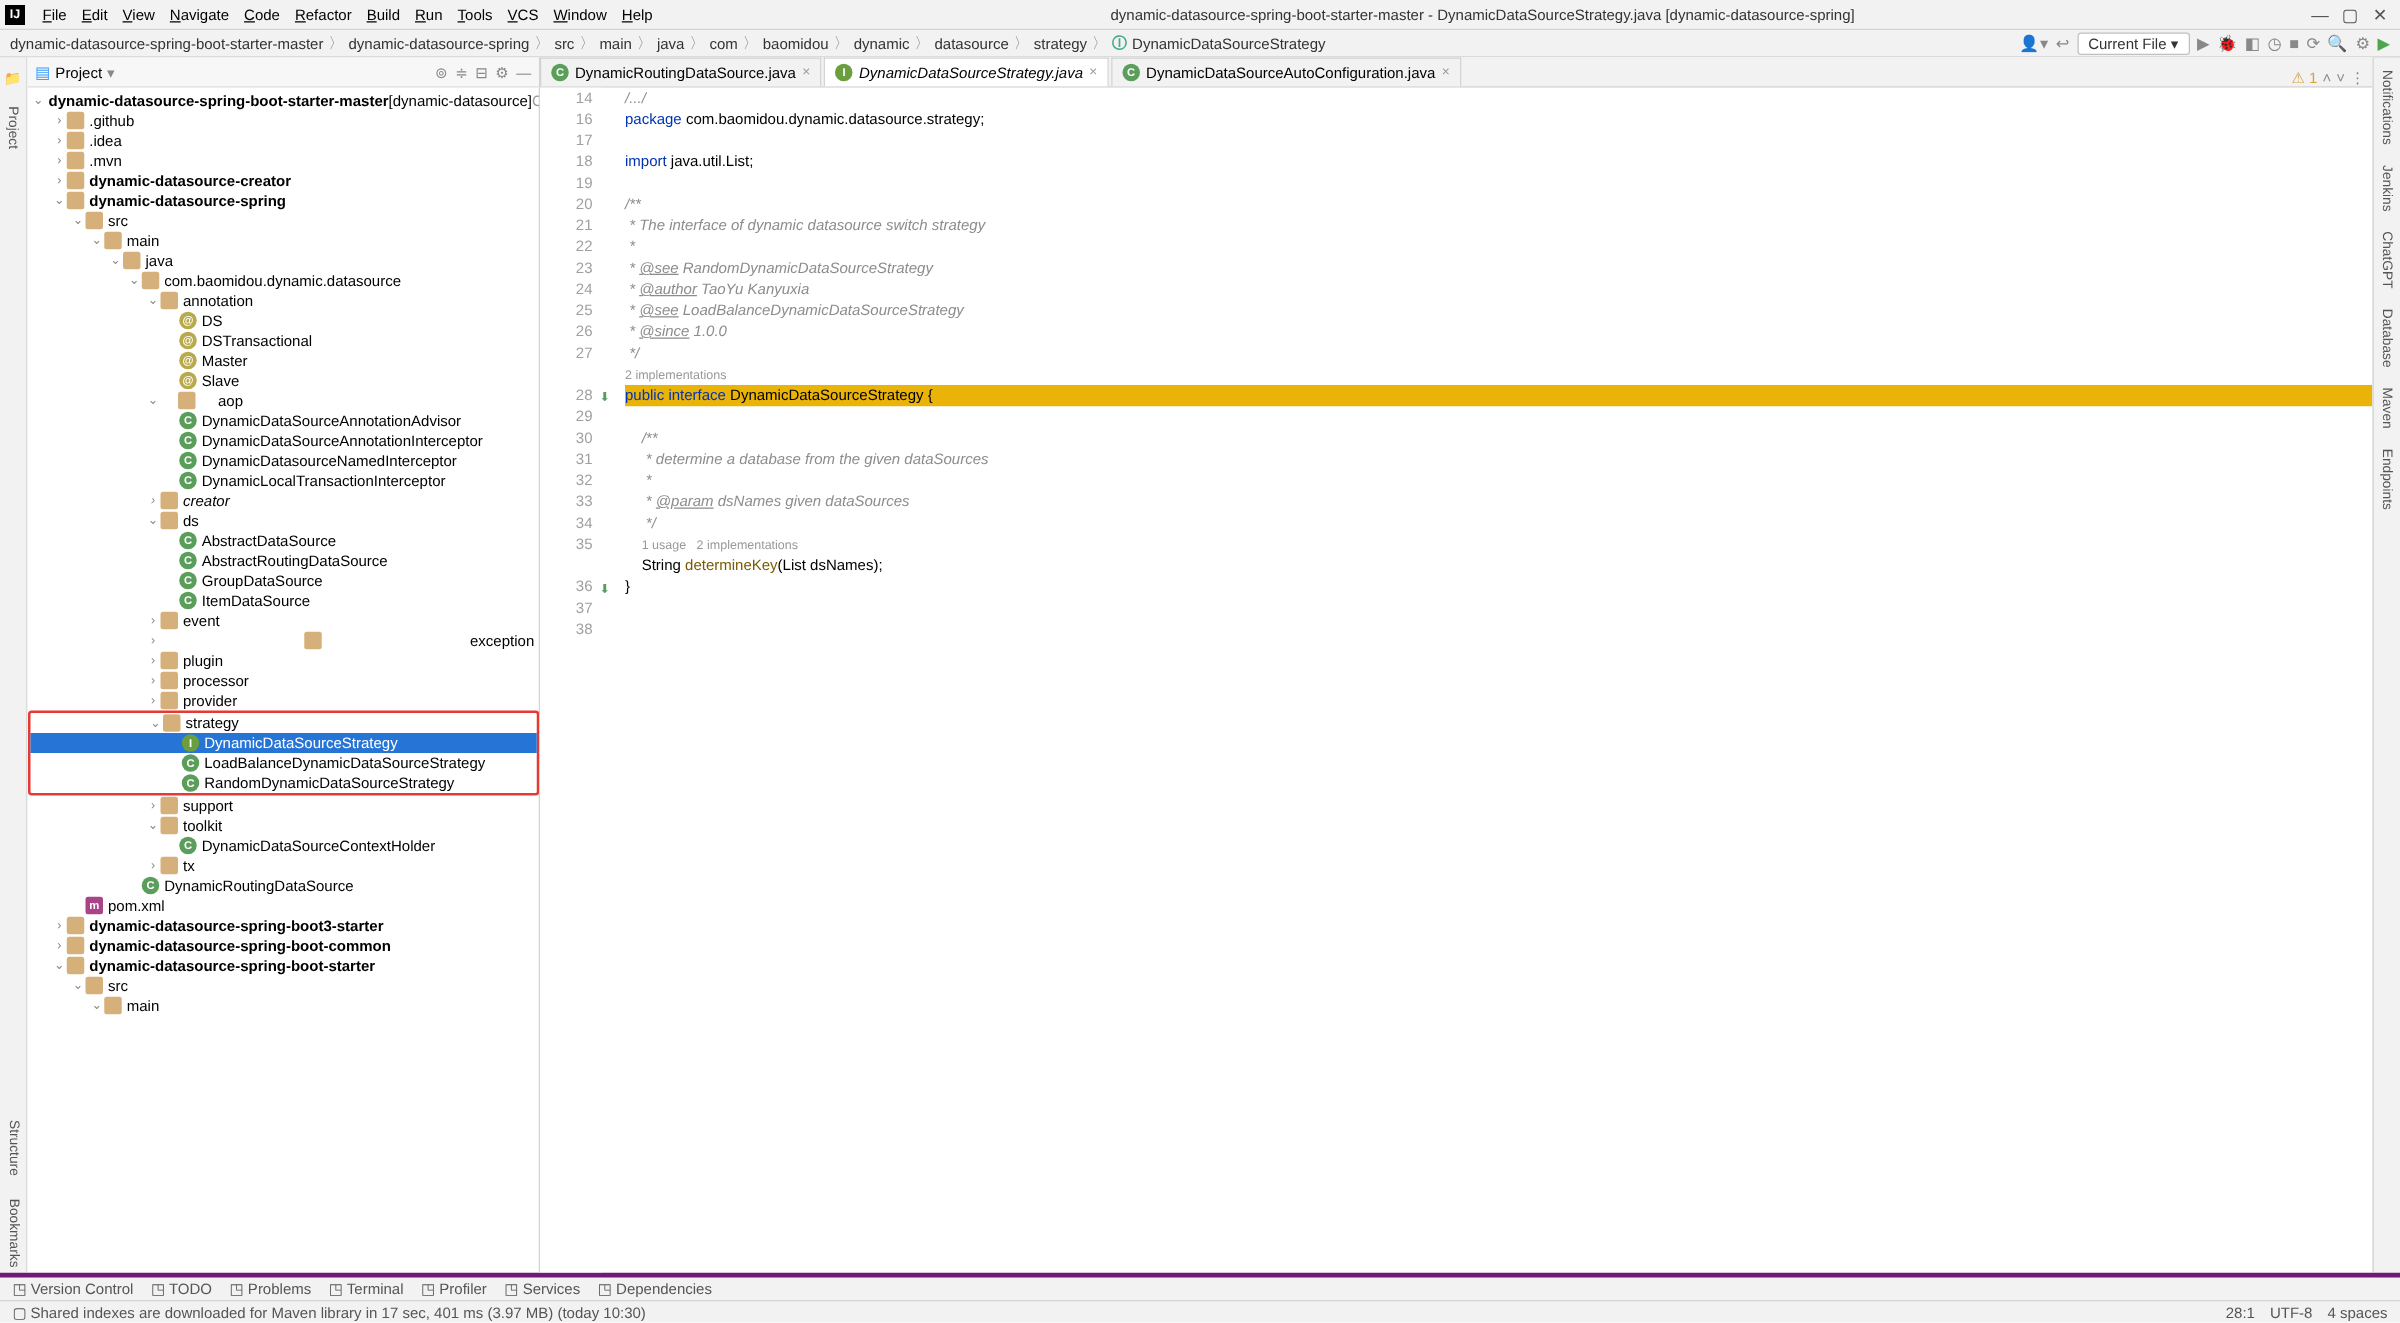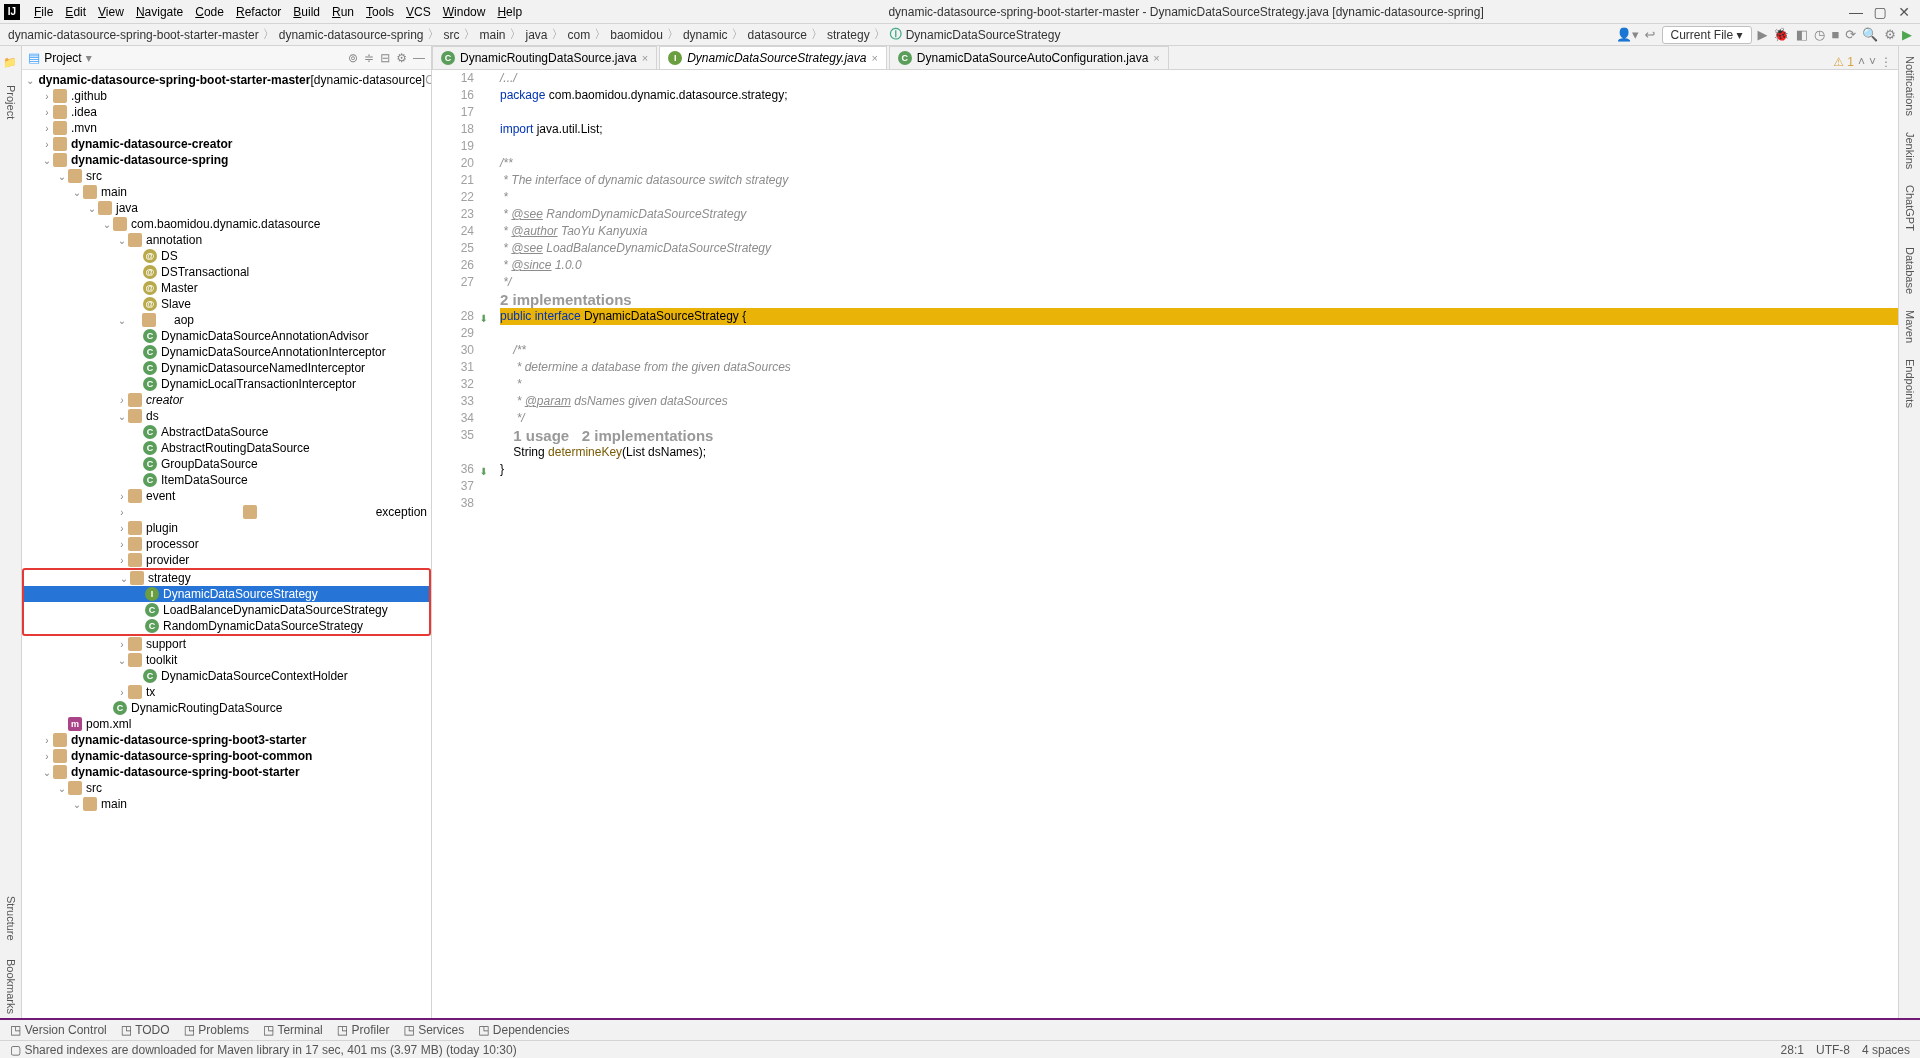--- a/index.html
+++ b/index.html
@@ -52,23 +52,23 @@
 .code { flex:1; display:flex; overflow:auto; font-family:"JetBrains Mono",Consolas,monospace; font-size:12.5px; line-height:17px;}
 .gutter { width:50px; text-align:right; color:#a0a0a0; padding:0 8px 0 0; user-select:none; background:#fff;}
 .gutter .gl { height:17px; position:relative;}
 .gutter .impl { position:absolute; right:-14px; top:2px; color:#5b9e5b; font-size:10px;}
 .codebody { flex:1; padding-left:18px;}
 .cl { height:17px; white-space:pre;}
 .kw { color:#0033b3; }
 .cmt { color:#8c8c8c; font-style:italic;}
 .doctag { color:#8c8c8c; font-style:italic; text-decoration:underline;}
 .fn { color:#7a5a00; }
-.usage { color:#999; font-size:15px; font-style:normal;font-weight:bold;}
+.usage { color:#999; font-size:10px; font-style:normal;}
 .hlrow { background:#eab308; }
-.bottombar { height:22px; background:#f2f2f2; border-top:2px solid #701a75; display:flex; align-items:center; padding:0 10px; gap:14px; font-size:11.5px; color:#555;}
+.bottombar { height:22px; background:#f2f2f2; border-top:4px solid #701a75; display:flex; align-items:center; padding:0 10px; gap:14px; font-size:11.5px; color:#555;}
 .bottombar .bic { display:flex; align-items:center; gap:4px; cursor:pointer;}
 .statusbar { height:18px; background:#f2f2f2; border-top:1px solid #d4d4d4; display:flex; align-items:center; padding:0 10px; font-size:11px; color:#555;}
 .statusbar .sright { margin-left:auto; display:flex; gap:12px;}
 .leftbottom { position:absolute; left:0; bottom:40px; width:22px; display:flex; flex-direction:column; align-items:center; gap:10px;}
 </style>
 </head>
 <body>
 
 <div class="menubar">
   <div class="logo">IJ</div>

